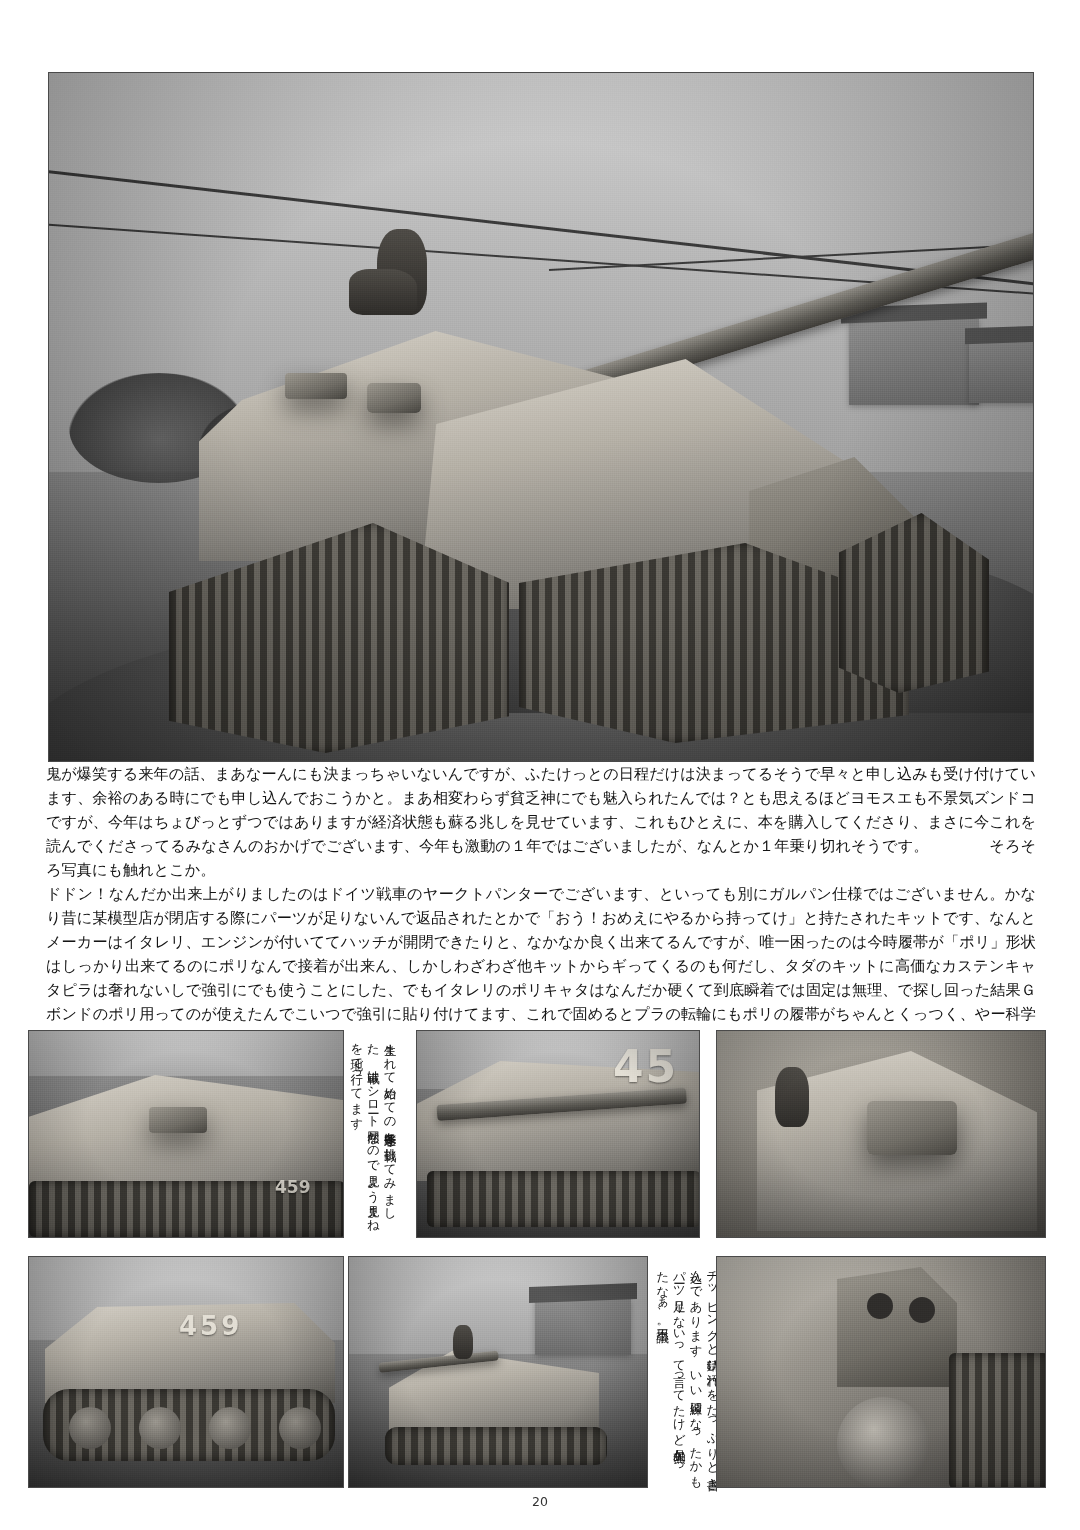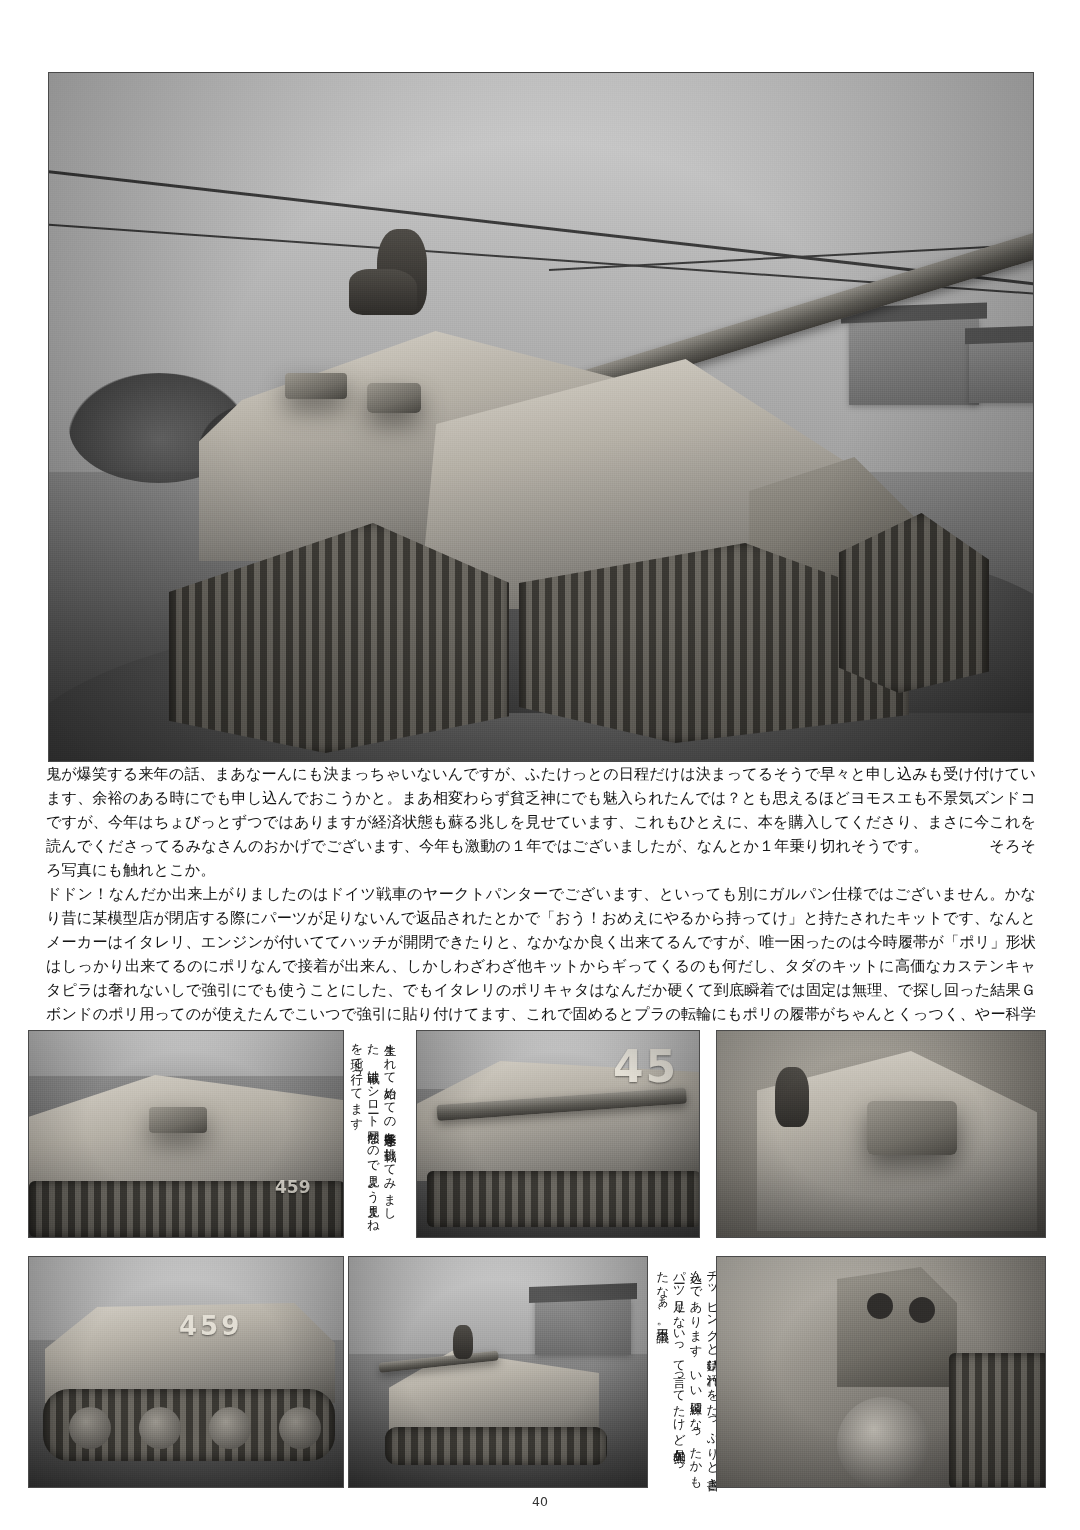--- a/index.html
+++ b/index.html
@@ -308,15 +308,15 @@
     <div class="ground" style="height:100%; background:linear-gradient(150deg,#cfcbc2 0%, #9a968e 35%, #4a4845 100%);"></div>
     <div class="hull dark" style="left:120px; top:10px; width:120px; height:120px; clip-path: polygon(0% 10%, 70% 0%, 100% 30%, 100% 100%, 0% 100%);"></div>
     <div style="position:absolute; left:150px; top:36px; width:26px; height:26px; border-radius:50%; background:#2f2d2b;"></div>
     <div style="position:absolute; left:192px; top:40px; width:26px; height:26px; border-radius:50%; background:#2f2d2b;"></div>
     <div style="position:absolute; left:120px; top:140px; width:92px; height:92px; border-radius:50%; background:radial-gradient(circle at 40% 35%, #b6b2aa, #4a4845);"></div>
     <div class="track" style="left:232px; top:96px; width:100px; height:136px;"></div>
     <div class="grain"></div>
     <div class="vignette"></div>
   </div>
 
-  <div class="page-number">40</div>
+  <div class="page-number">20</div>
 
 </div>
 
 </body></html>

